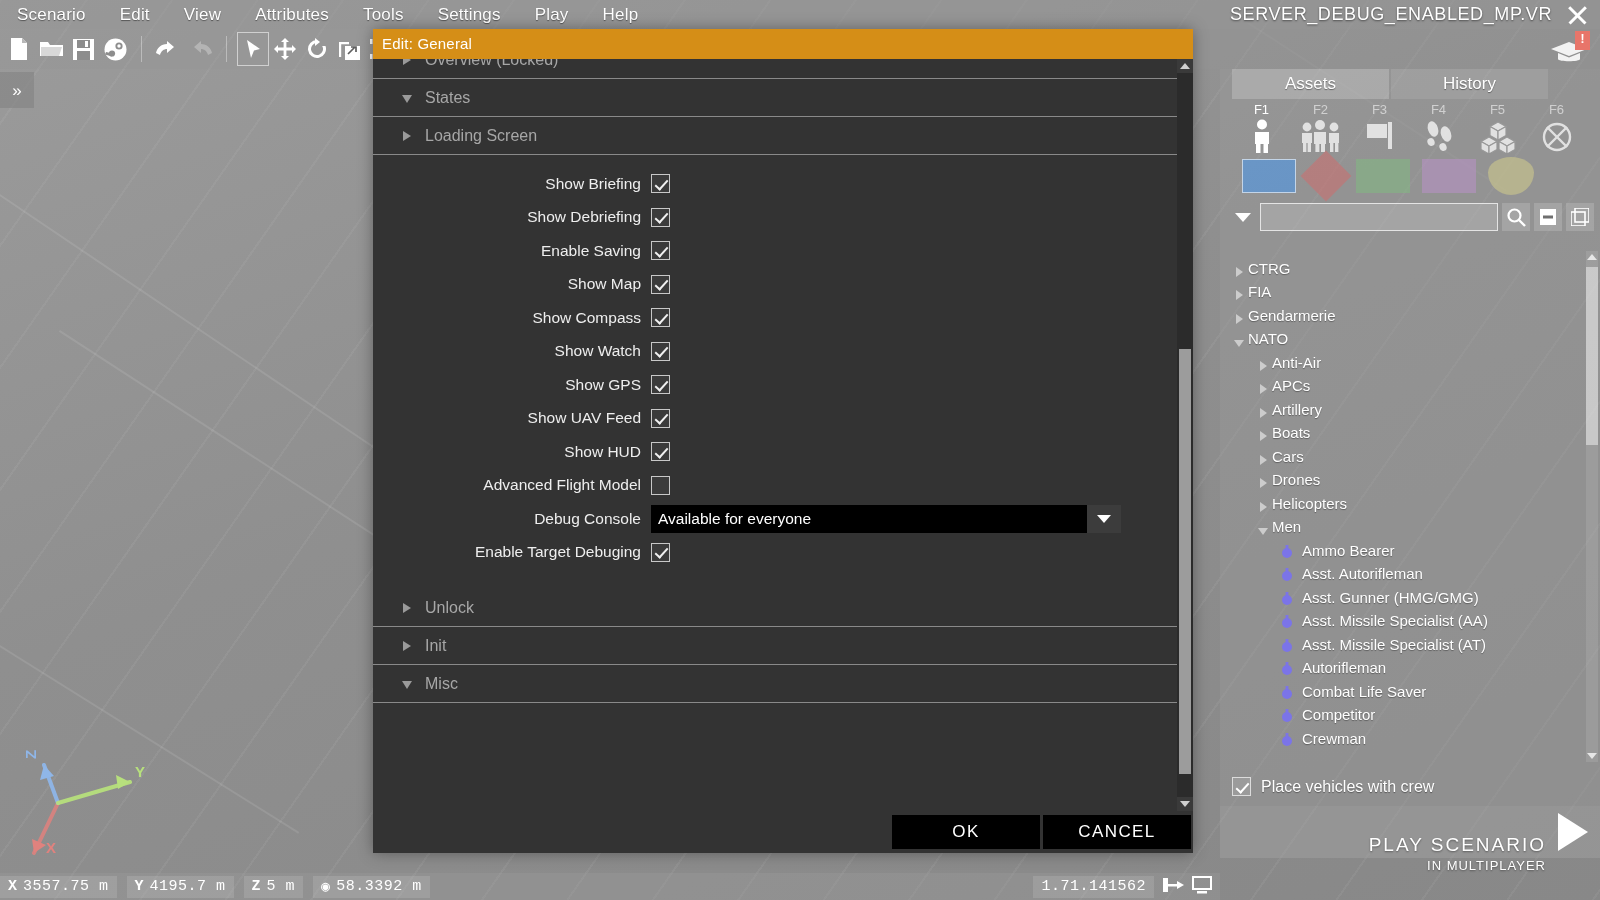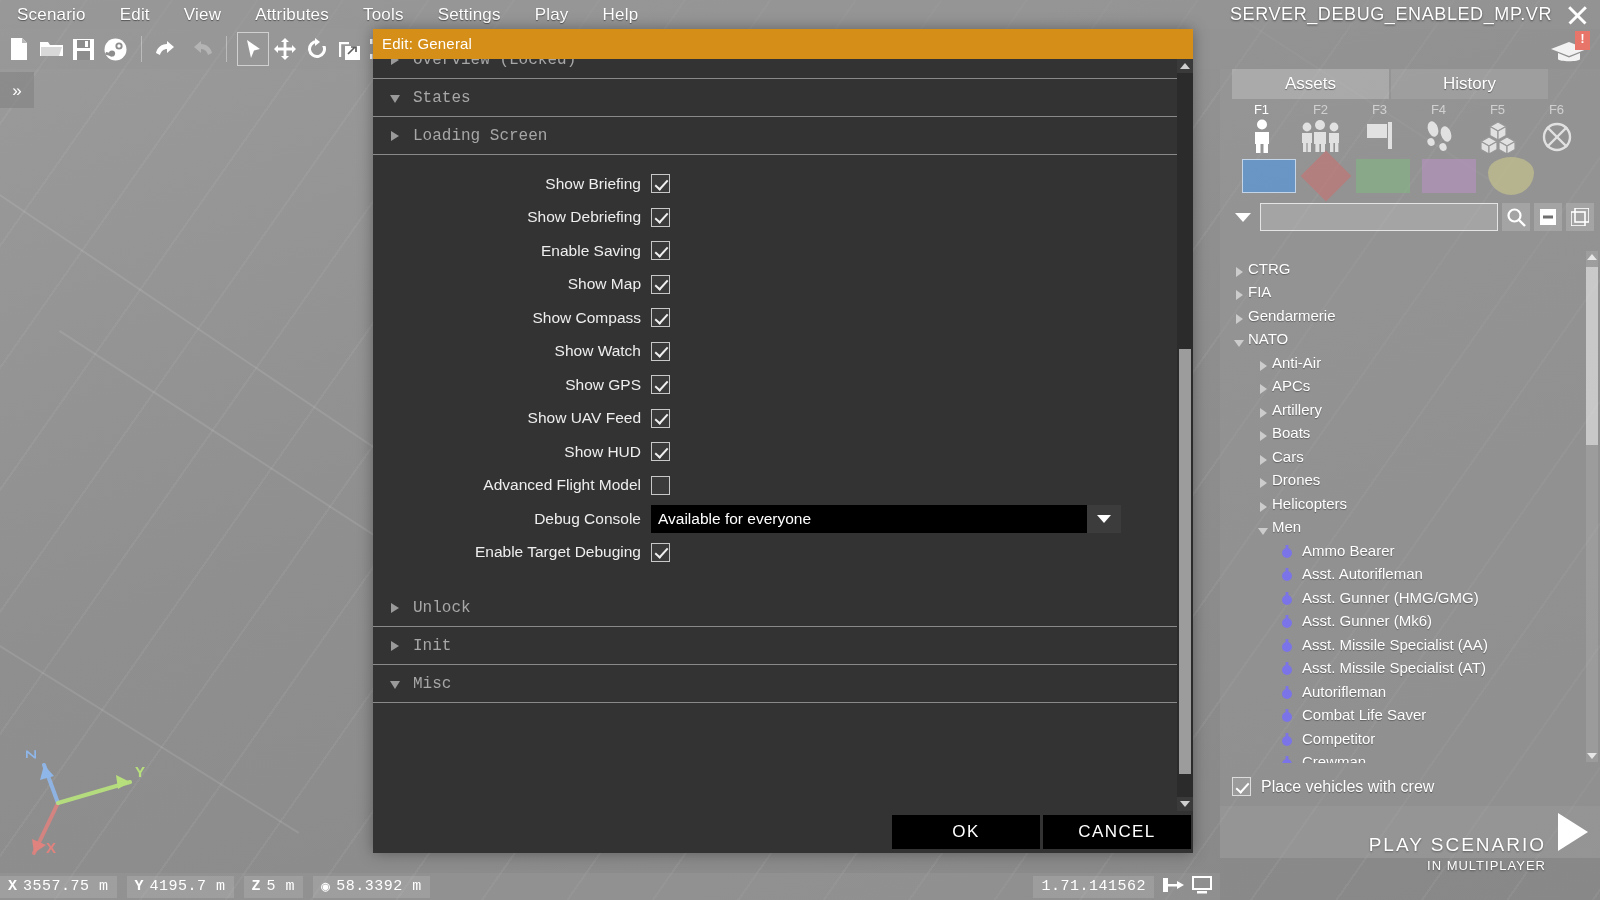--- a/index.html
+++ b/index.html
@@ -121,21 +121,21 @@
   .scroll-area {
     position: absolute; left: 0; top: 0; right: 16px; bottom: 0;
     overflow: hidden;
   }
   .scroll-inner { padding: 0; margin-top: -18px; }
 
   
   .section {
     display:flex; align-items:center; height: 38px;
     border-bottom: 1px solid #8a8a8a;
-    padding-left: 12px; cursor: pointer; font-family: Liberation Mono, monospace;
+    padding-left: 24px; cursor: pointer;
   }
   .section.first { border-top: none; }
   .sec-arrow {
     width: 20px; height: 20px; display:flex; align-items:center; justify-content:center;
     margin-right: 8px;
   }
   .tri-right {
     width: 0; height: 0; border-left: 8px solid #9a9a9a;
     border-top: 5.5px solid transparent; border-bottom: 5.5px solid transparent;
   }
@@ -697,29 +697,20 @@
           <span class="t-label" style="margin-left: 6px;">Asst. Autorifleman</span>
         </div>
         <div class="tnode" style="padding-left: 48px;">
           <span class="t-dot">
             <svg width="14" height="16" viewBox="0 0 14 16">
               <circle cx="7" cy="10" r="5" fill="#7b74e8"></circle>
               <rect x="5.6" y="2" width="2.8" height="5" fill="#7b74e8"></rect>
             </svg>
           </span>
           <span class="t-label" style="margin-left: 6px;">Asst. Gunner (HMG/GMG)</span>
-        </div>
-        <div class="tnode" style="padding-left: 48px;">
-          <span class="t-dot">
-            <svg width="14" height="16" viewBox="0 0 14 16">
-              <circle cx="7" cy="10" r="5" fill="#7b74e8"></circle>
-              <rect x="5.6" y="2" width="2.8" height="5" fill="#7b74e8"></rect>
-            </svg>
-          </span>
-          <span class="t-label" style="margin-left: 6px;">Asst. Gunner (Mk6)</span>
         </div>
         <div class="tnode" style="padding-left: 48px;">
           <span class="t-dot">
             <svg width="14" height="16" viewBox="0 0 14 16">
               <circle cx="7" cy="10" r="5" fill="#7b74e8"></circle>
               <rect x="5.6" y="2" width="2.8" height="5" fill="#7b74e8"></rect>
             </svg>
           </span>
           <span class="t-label" style="margin-left: 6px;">Asst. Missile Specialist (AA)</span>
         </div>

